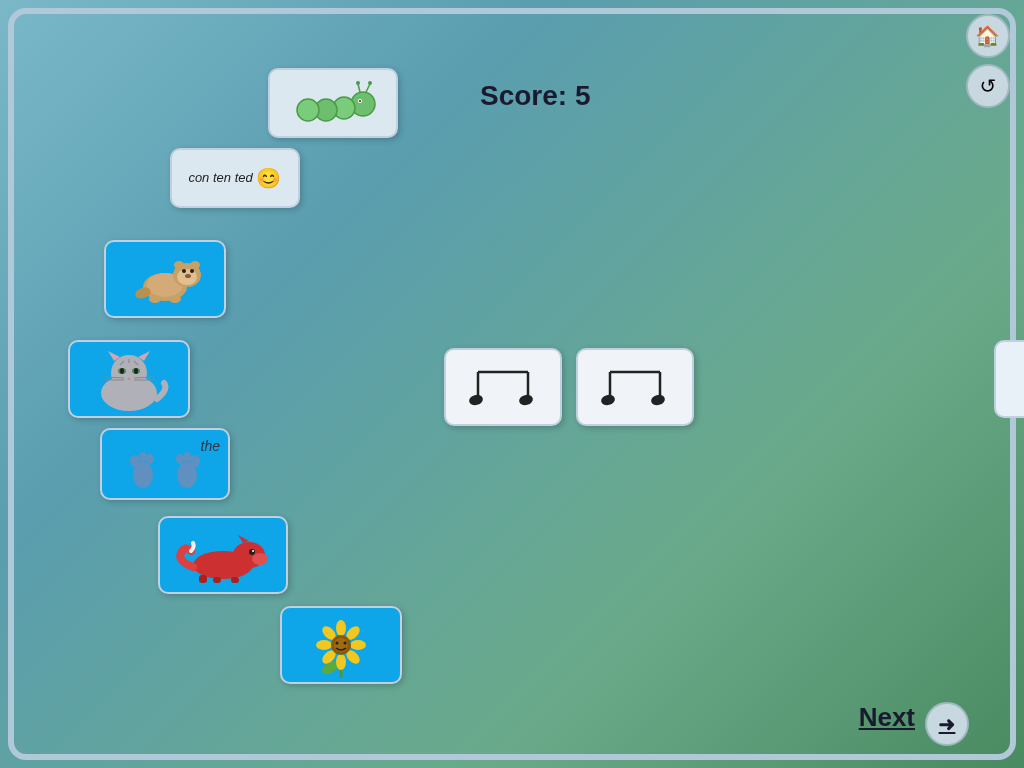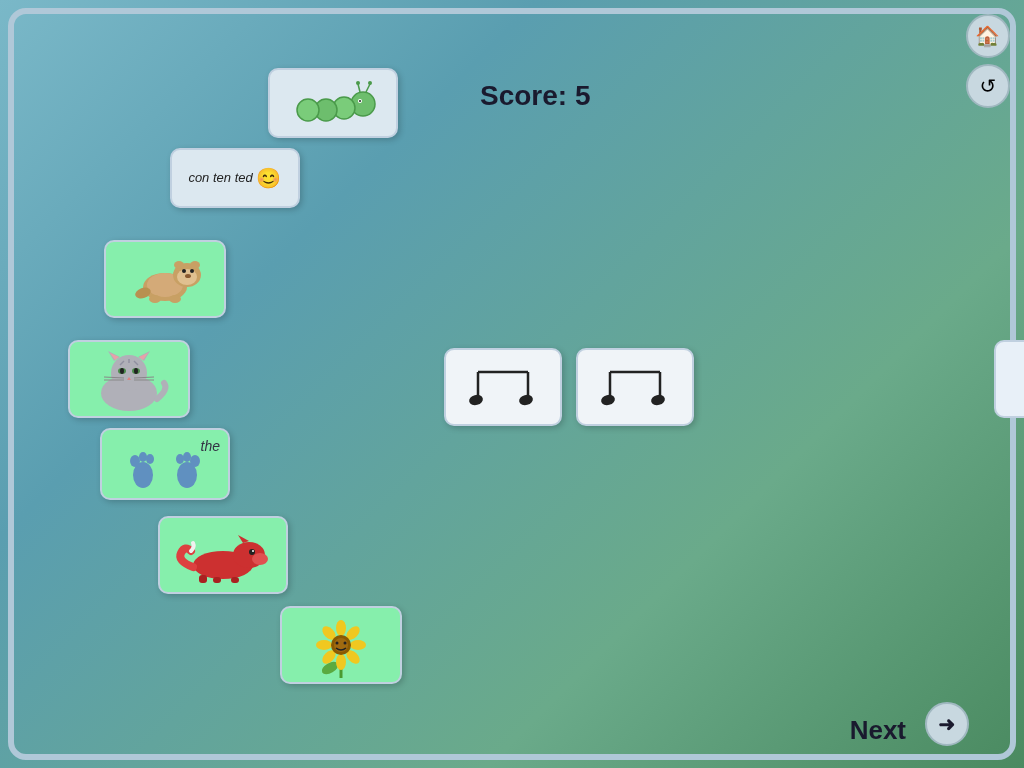--- a/index.html
+++ b/index.html
@@ -52,21 +52,21 @@
       top: 80px;
       left: 480px;
       font-size: 28px;
       font-weight: bold;
       color: #1a1a2e;
     }
 
     
     .card {
       position: absolute;
-      background: #86efac;
+      background: #0ea5e9;
       border-radius: 10px;
       border: 2px solid #c0d0e0;
       display: flex;
       align-items: center;
       justify-content: center;
       box-shadow: 2px 2px 6px rgba(0,0,0,0.2);
     }
 
     
     .caterpillar-card {
@@ -170,22 +170,23 @@
     
     .next-btn {
       position: absolute;
       bottom: 22px;
       right: 55px;
       font-size: 26px;
       font-weight: bold;
       color: #1a1a2e;
       cursor: pointer;
       display: flex;
-      align-items: flex-end;
-      gap: 19px;
+      align-items: flex-start;
+      gap: 10px;
+      text-decoration: underline;
     }
 
     .next-circle {
       width: 44px;
       height: 44px;
       background: #c8d8e0;
       border-radius: 50%;
       display: flex;
       align-items: center;
       justify-content: center;

